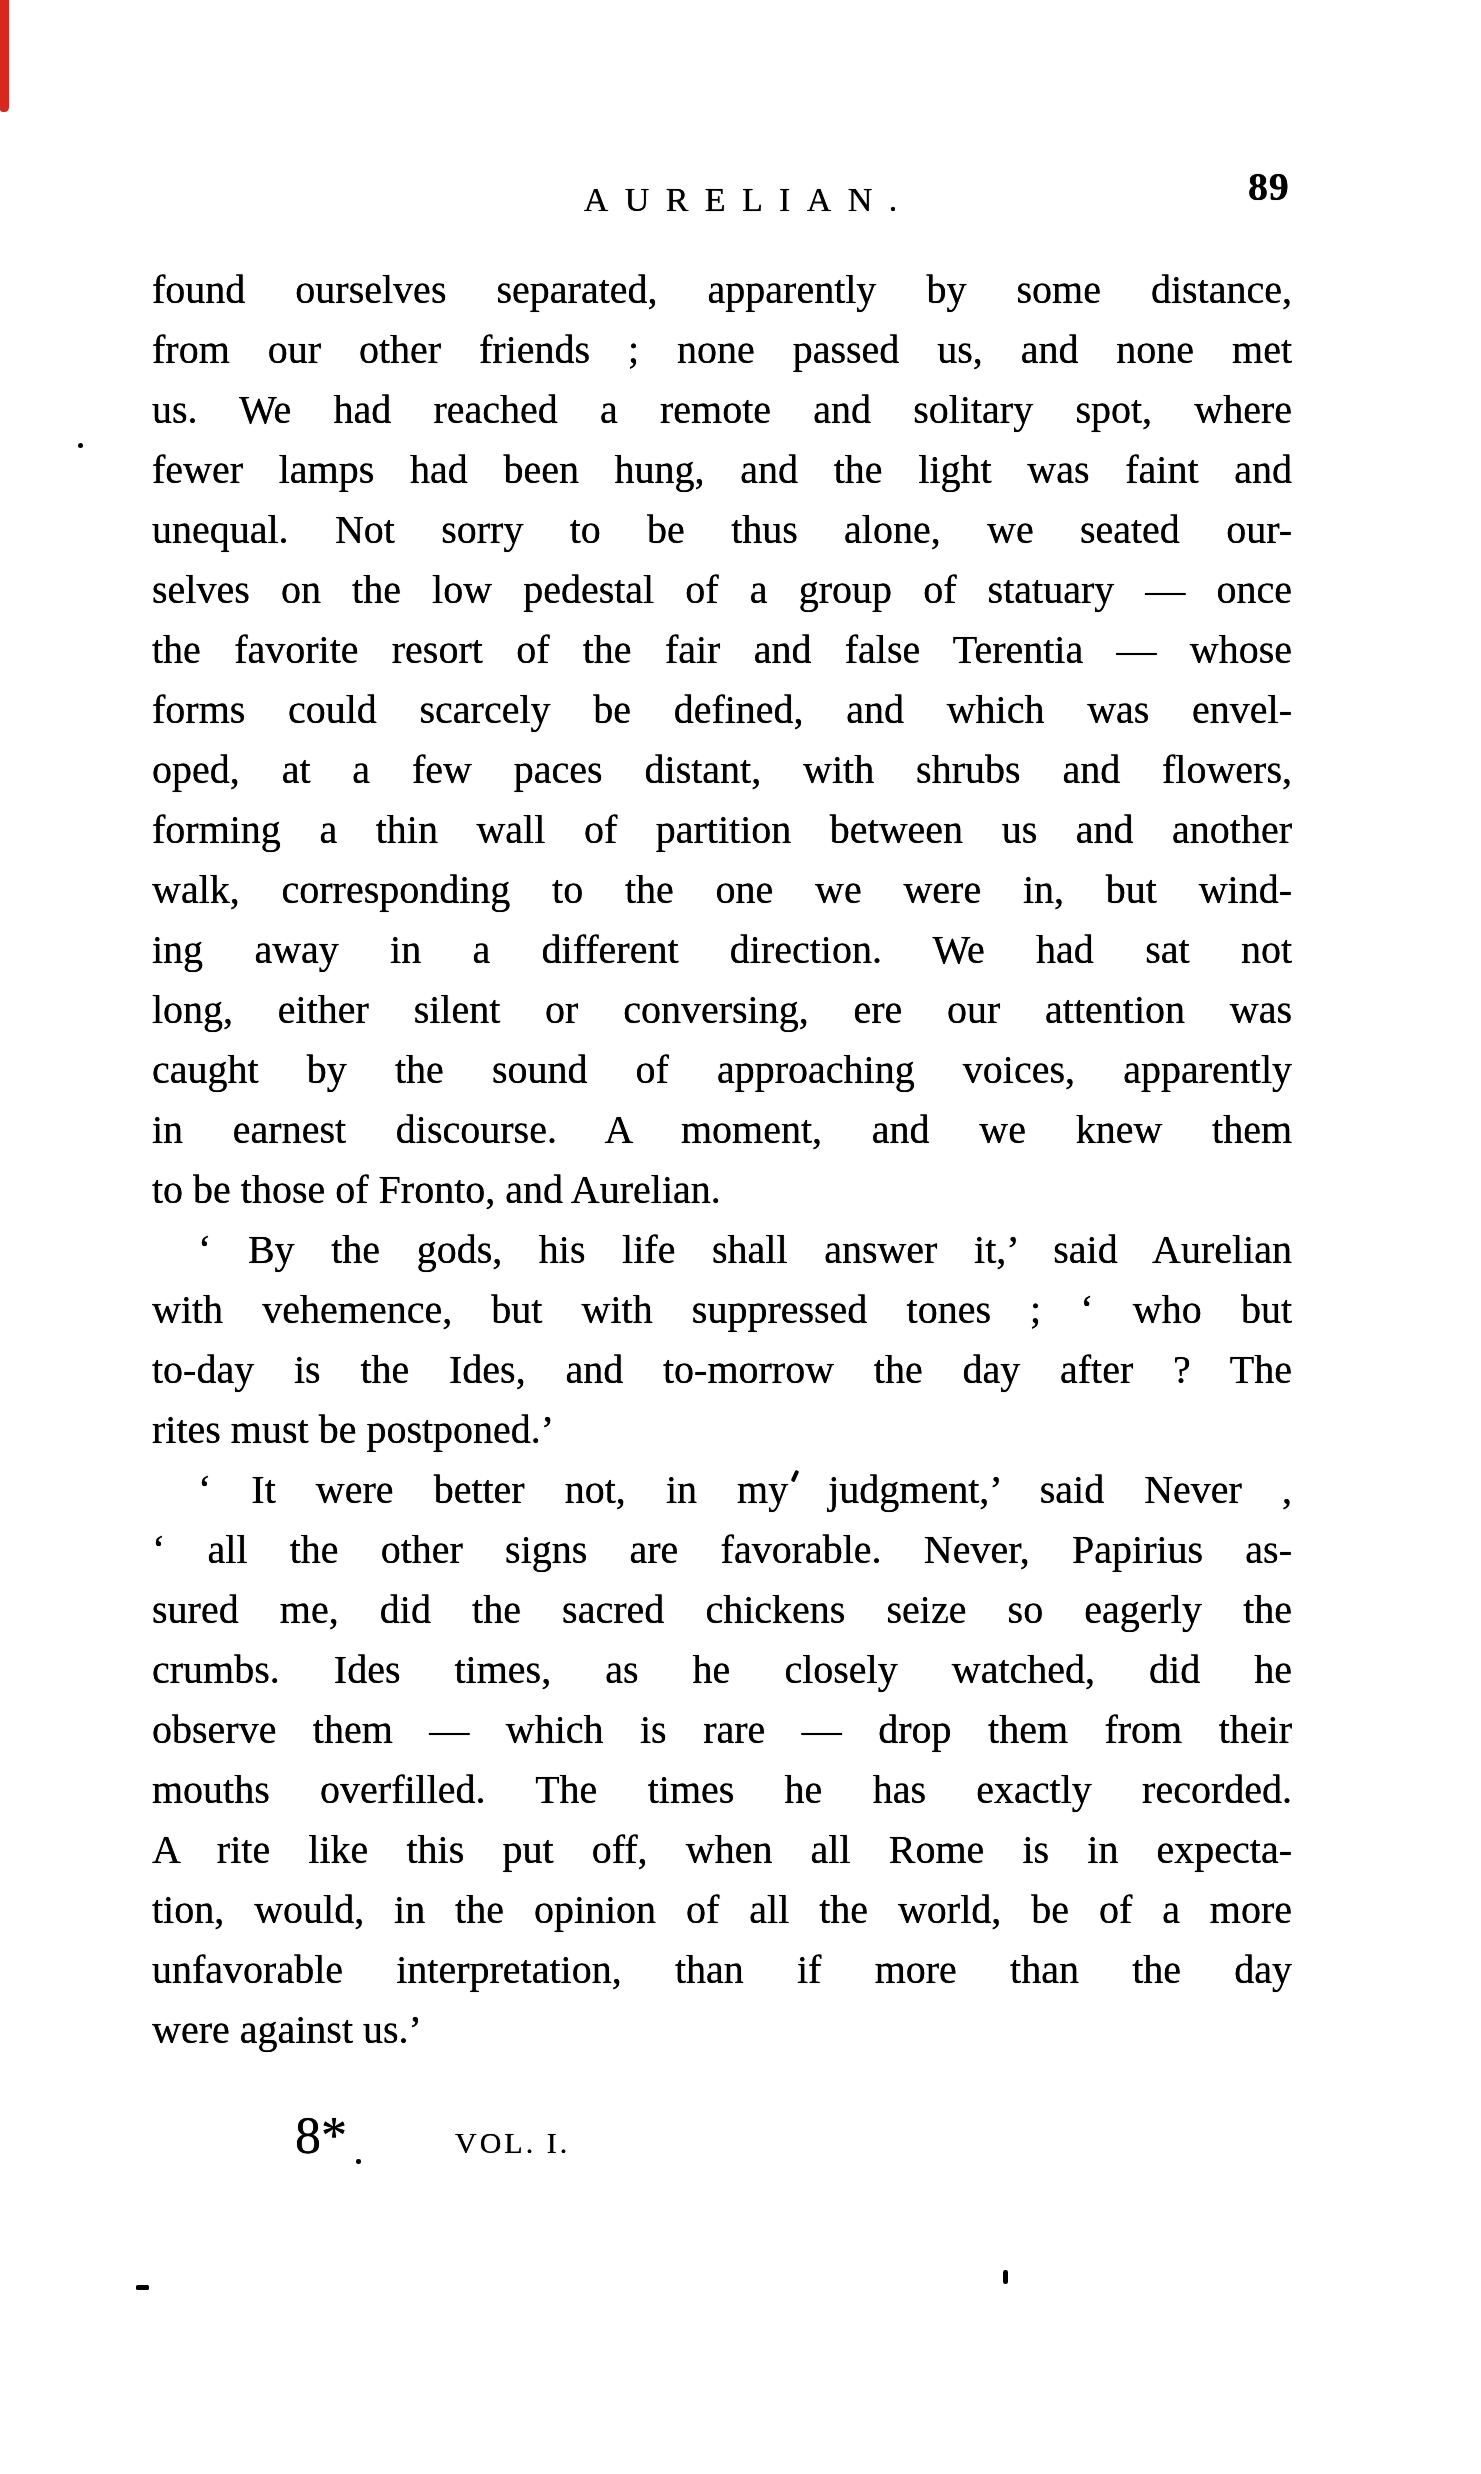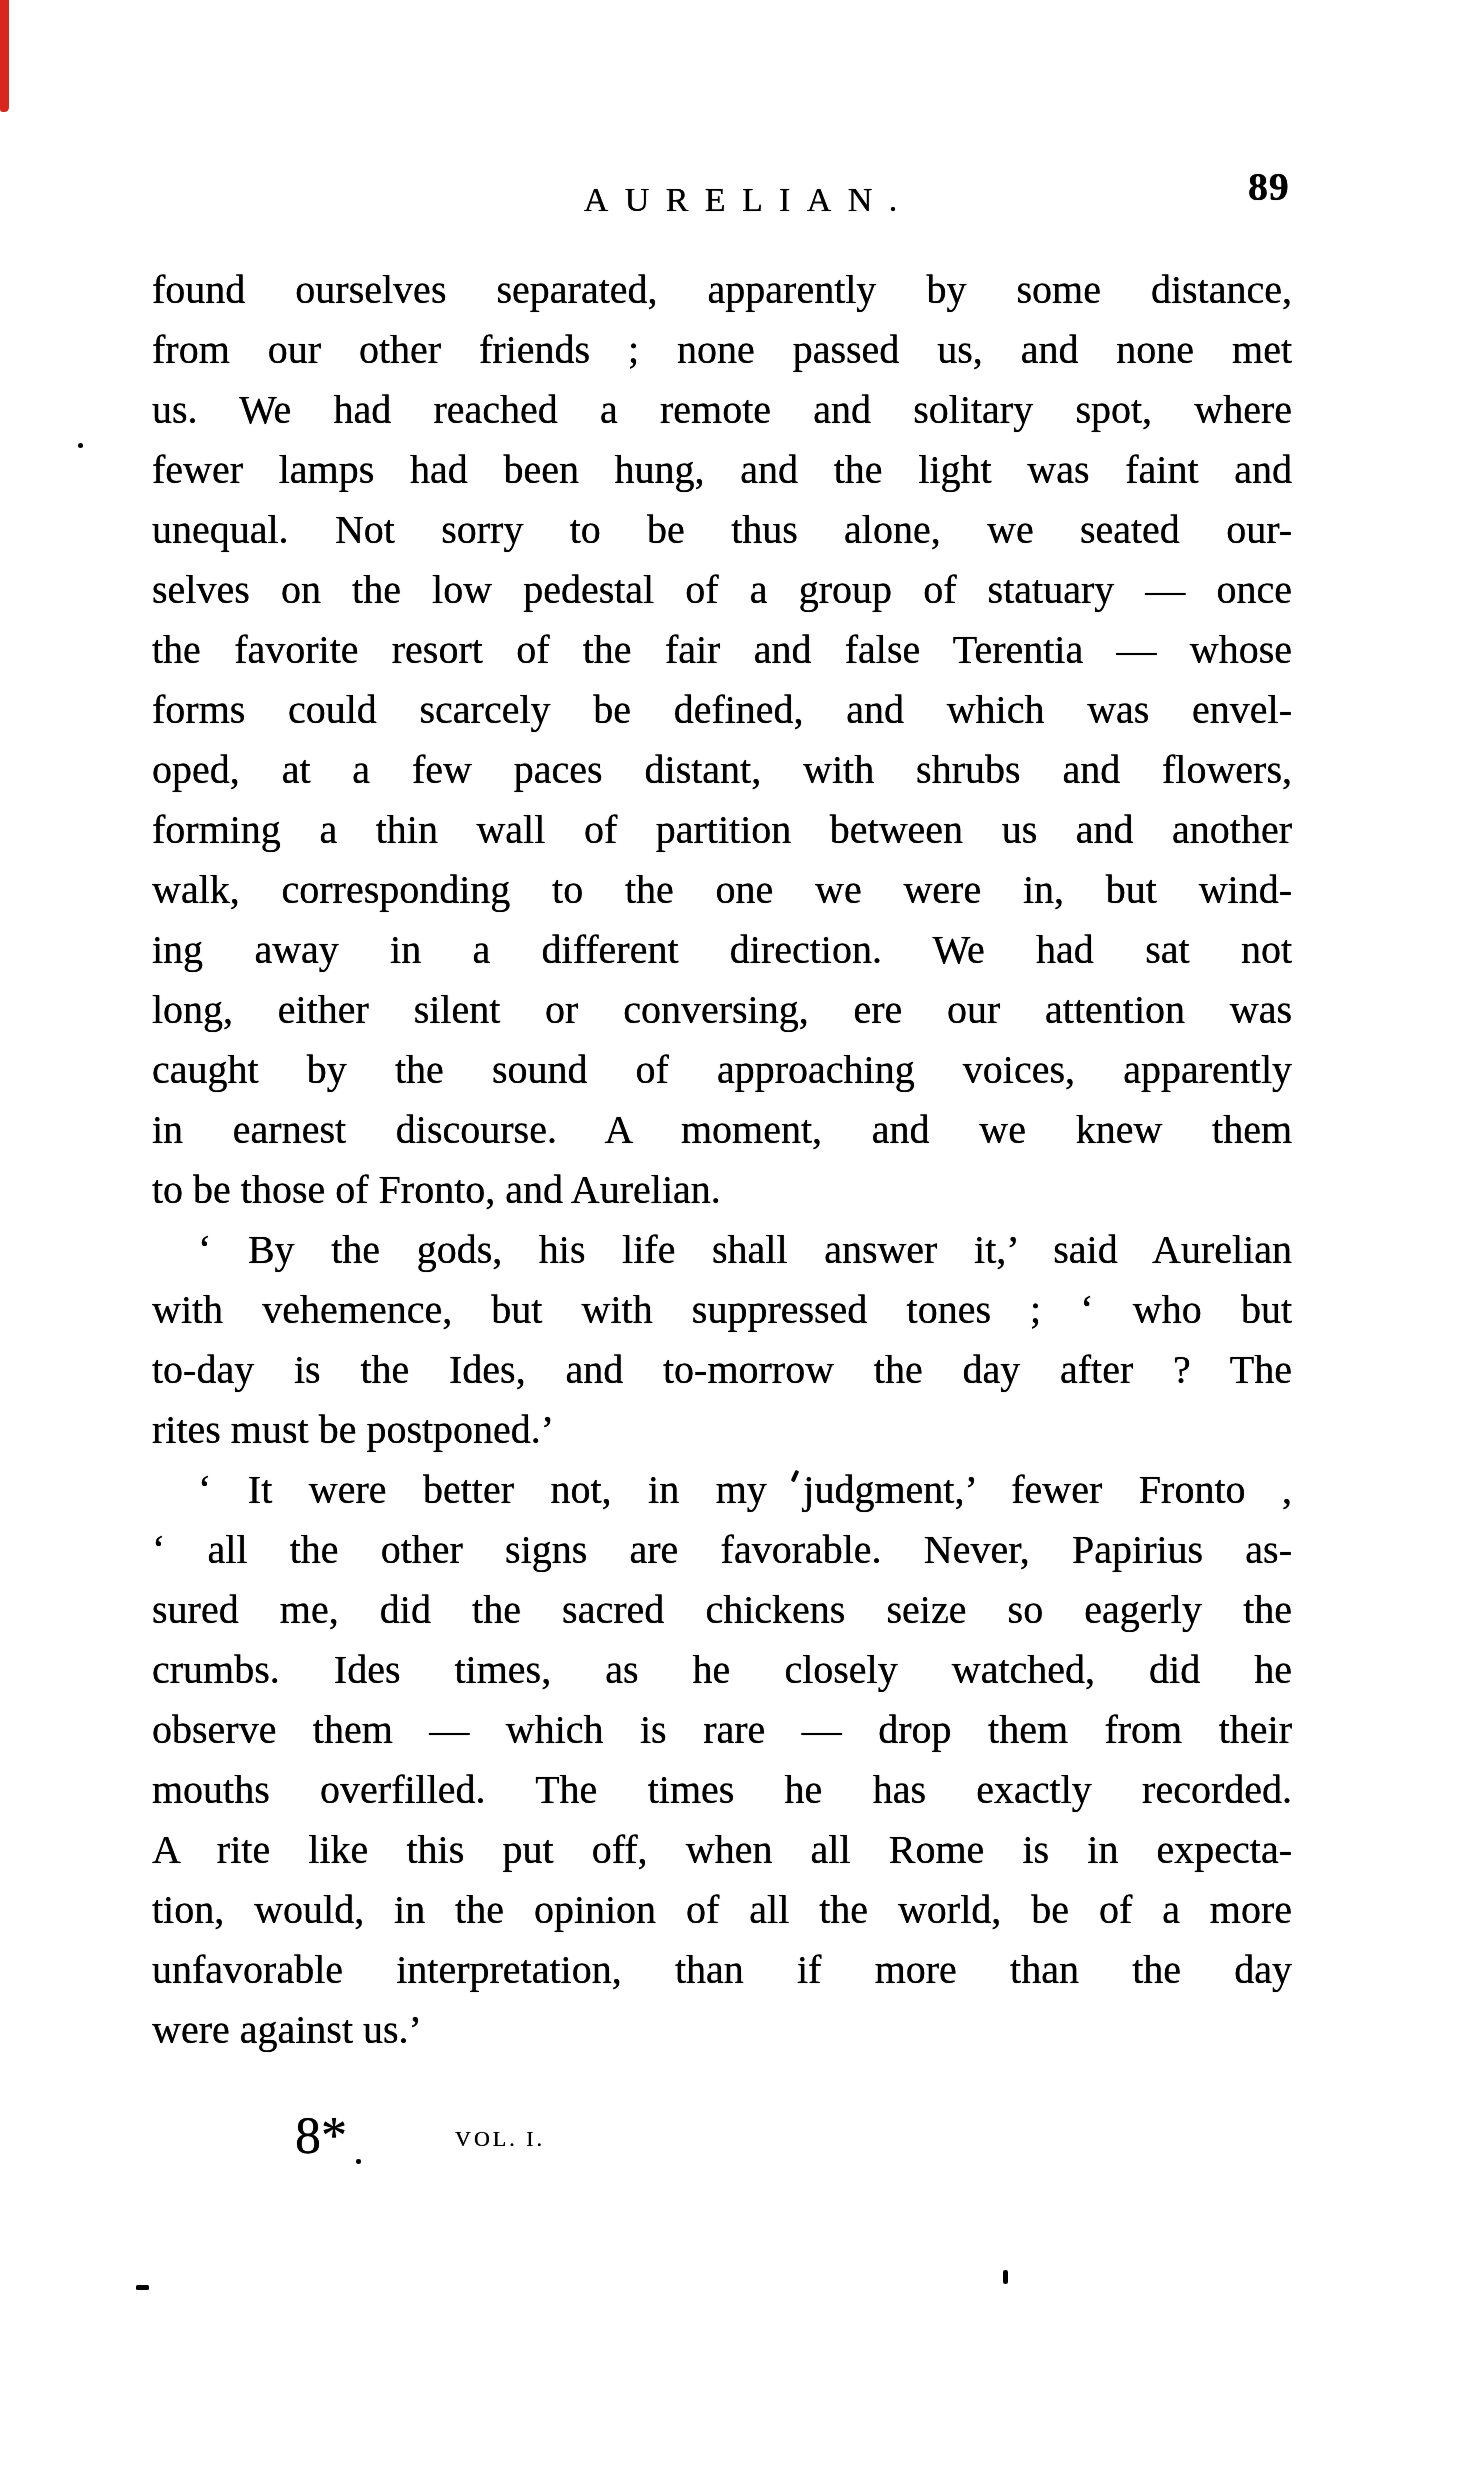--- a/index.html
+++ b/index.html
@@ -53,21 +53,21 @@
 
   .footer-signature {
     position: absolute;
     top: 2106px; left: 295px;
     font-size: 52px;
     text-shadow: 0 0 0.7px #000;
   }
   .footer-volume {
     position: absolute;
     top: 2126px; left: 455px;
-    font-size: 22px;
+    font-size: 30px;
     letter-spacing: 3px;
     text-shadow: 0 0 0.7px #000;
   }
 
   
   .red-streak {
     position: absolute;
     top: 0; left: 0;
     width: 9px; height: 112px;
     border-radius: 0 0 4.5px 3px;
@@ -104,21 +104,21 @@
       <div class="line">walk, corresponding to the one we were in, but wind-</div>
       <div class="line">ing away in a different direction. We had sat not</div>
       <div class="line">long, either silent or conversing, ere our attention was</div>
       <div class="line">caught by the sound of approaching voices, apparently</div>
       <div class="line">in earnest discourse. A moment, and we knew them</div>
       <div class="line no-just">to be those of Fronto, and Aurelian.</div>
       <div class="line indent">‘ By the gods, his life shall answer it,’ said Aurelian</div>
       <div class="line">with vehemence, but with suppressed tones ; ‘ who but</div>
       <div class="line">to-day is the Ides, and to-morrow the day after ? The</div>
       <div class="line no-just">rites must be postponed.’</div>
-      <div class="line indent">‘ It were better not, in my judgment,’ fewer Fronto ,</div>
+      <div class="line indent">‘ It were better not, in my judgment,’ said Never ,</div>
       <div class="line">‘ all the other signs are favorable. Never, Papirius as-</div>
       <div class="line">sured me, did the sacred chickens seize so eagerly the</div>
       <div class="line">crumbs. Ides times, as he closely watched, did he</div>
       <div class="line">observe them — which is rare — drop them from their</div>
       <div class="line">mouths overfilled. The times he has exactly recorded.</div>
       <div class="line">A rite like this put off, when all Rome is in expecta-</div>
       <div class="line">tion, would, in the opinion of all the world, be of a more</div>
       <div class="line">unfavorable interpretation, than if more than the day</div>
       <div class="line no-just">were against us.’</div>
     </div>

